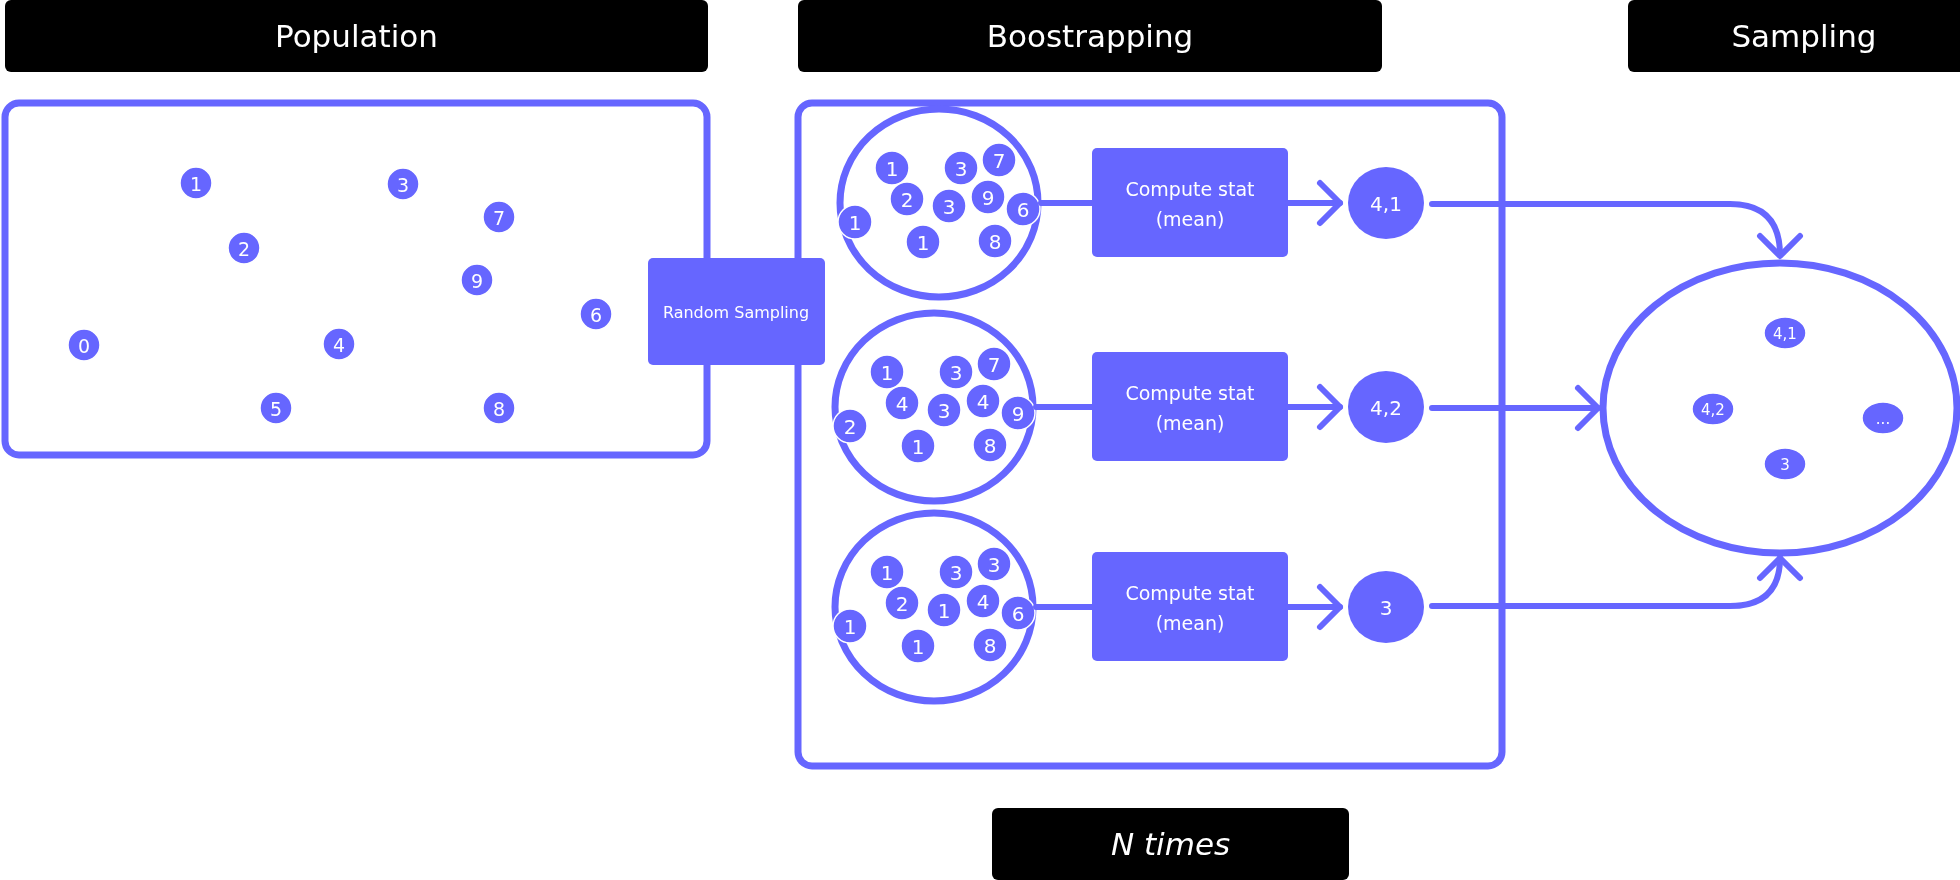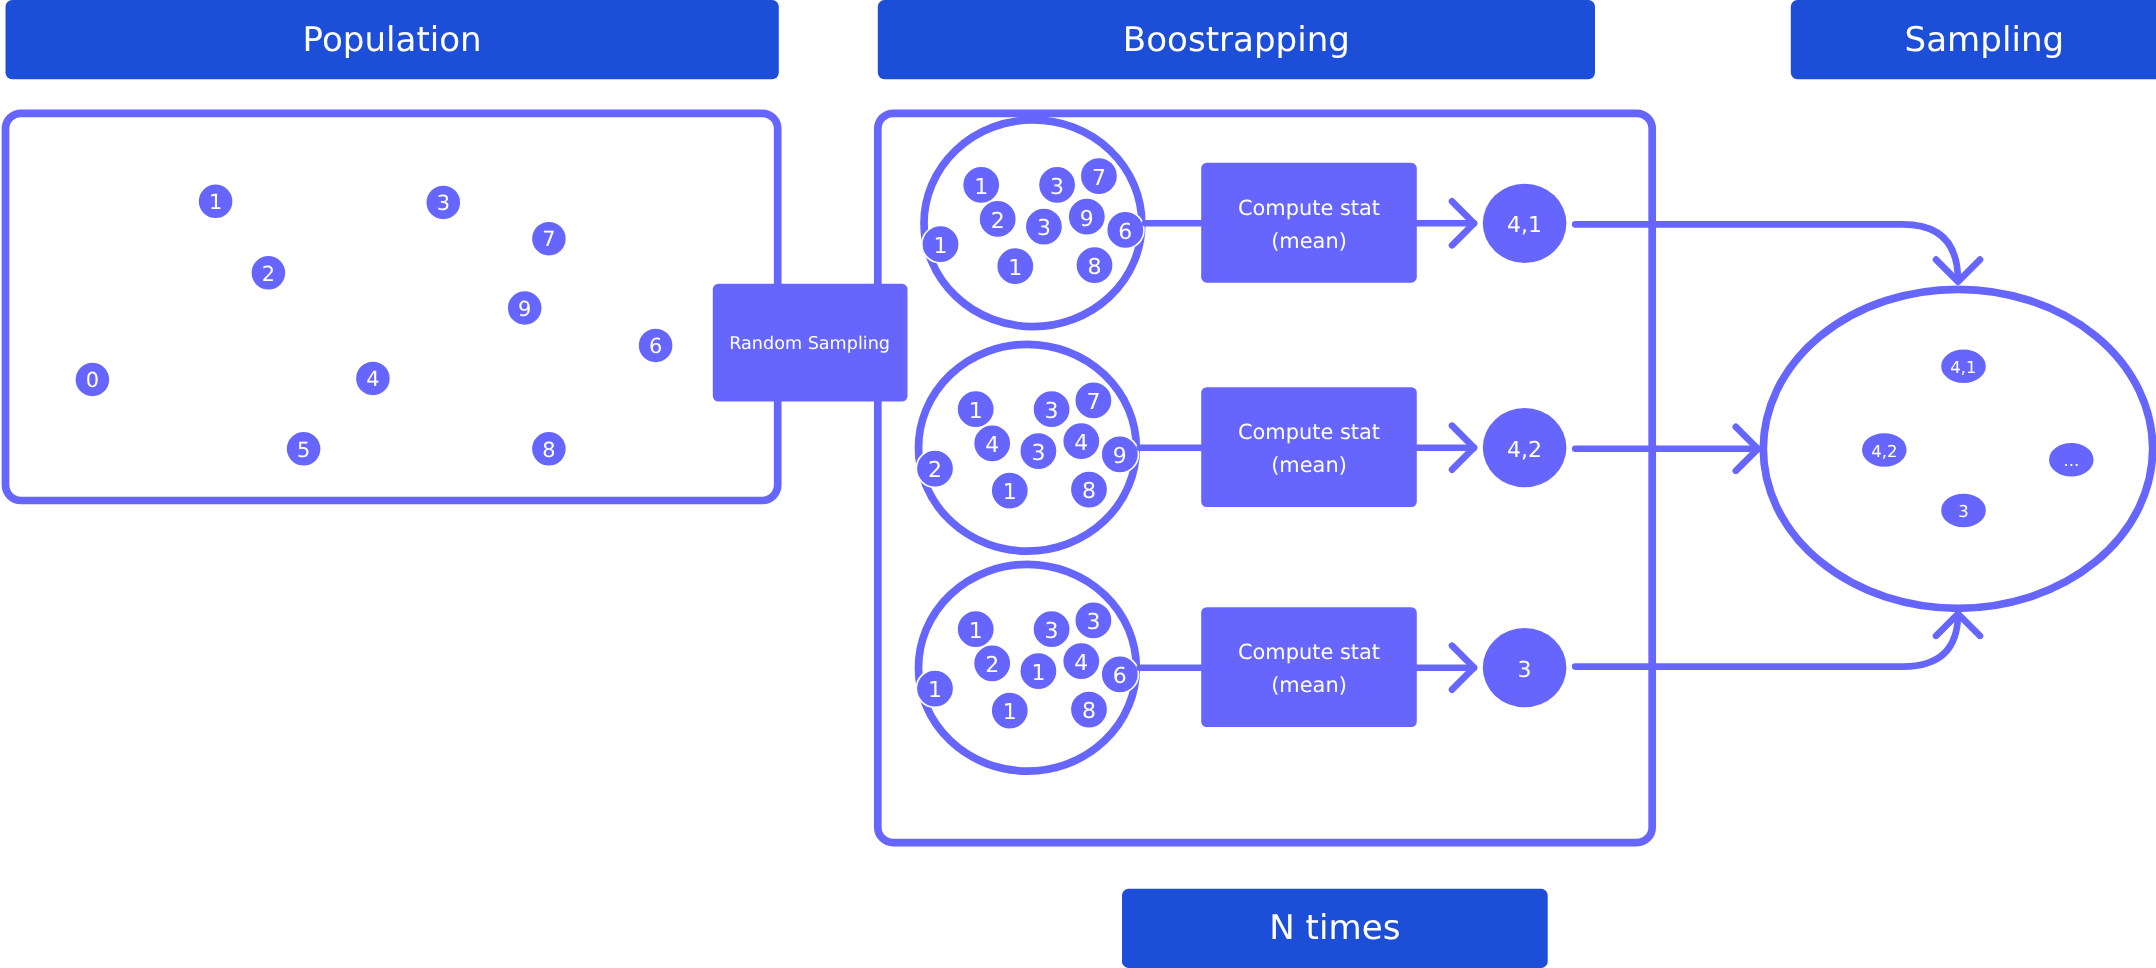--- a/index.html
+++ b/index.html
@@ -1,27 +1,27 @@
 <!DOCTYPE html>
 <html><head>
 <meta charset="utf-8">
 <style>
   html, body { margin:0; padding:0; background:#ffffff; }
   body { width:1960px; height:880px; overflow:hidden; position:relative; font-family:"Liberation Sans", sans-serif; }
-  .hdr { position:absolute; background:#1d4ed8; color:#ffffff; border-radius:6px; display:flex; align-items:center; justify-content:center; font-family:"DejaVu Sans", sans-serif; font-size:31px; }
+  .hdr { position:absolute; background:#000000; color:#ffffff; border-radius:6px; display:flex; align-items:center; justify-content:center; font-family:"DejaVu Sans", sans-serif; font-size:31px; }
   svg { position:absolute; left:0; top:0; }
   svg text { font-family:"DejaVu Sans", sans-serif; fill:#ffffff; text-anchor:middle; dominant-baseline:central; }
 </style>
 </head>
 <body>
 
 <div class="hdr" style="left:5px;top:0;width:703px;height:72px;">Population</div>
-<div class="hdr" style="left:798px;top:0;width:652px;height:72px;">Boostrapping</div>
+<div class="hdr" style="left:798px;top:0;width:584px;height:72px;">Boostrapping</div>
 <div class="hdr" style="left:1582px;top:0;width:352px;height:72px;margin-left:46px;">Sampling</div>
-<div class="hdr" style="left:1020px;top:808px;width:387px;height:72px;">N times</div>
+<div class="hdr" style="left:992px;top:808px;width:357px;height:72px;font-style:italic;">N times</div>
 
 <svg id="diagram" width="1960" height="880" viewBox="0 0 1960 880" xmlns="http://www.w3.org/2000/svg">
 
   <rect x="5" y="103" width="702" height="352" rx="14" fill="none" stroke="#6666FF" stroke-width="7"></rect>
 
   <rect x="798" y="103" width="704" height="663" rx="14" fill="none" stroke="#6666FF" stroke-width="7"></rect>
 
   <g>
     <rect x="648" y="258" width="177" height="107" rx="5" fill="#6666FF"></rect>
     <text x="736" y="312" font-size="16">Random Sampling</text>

